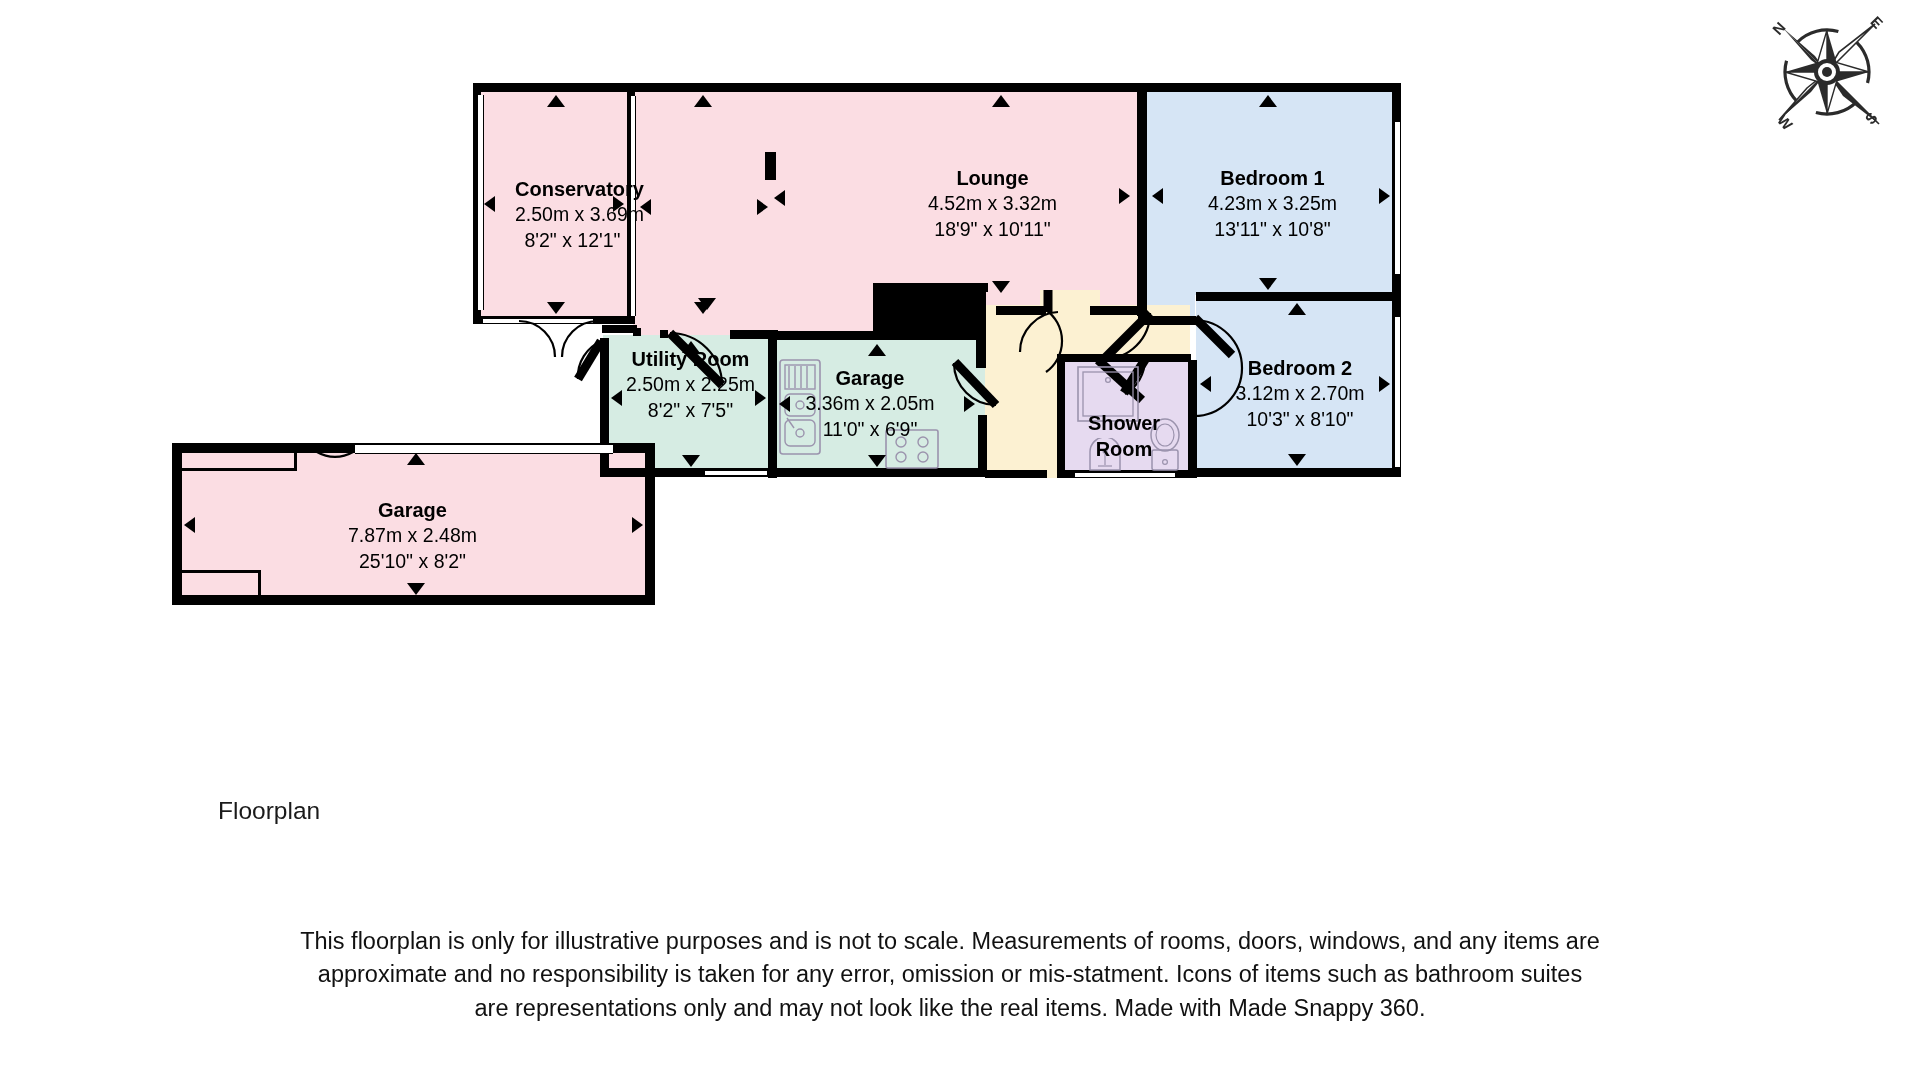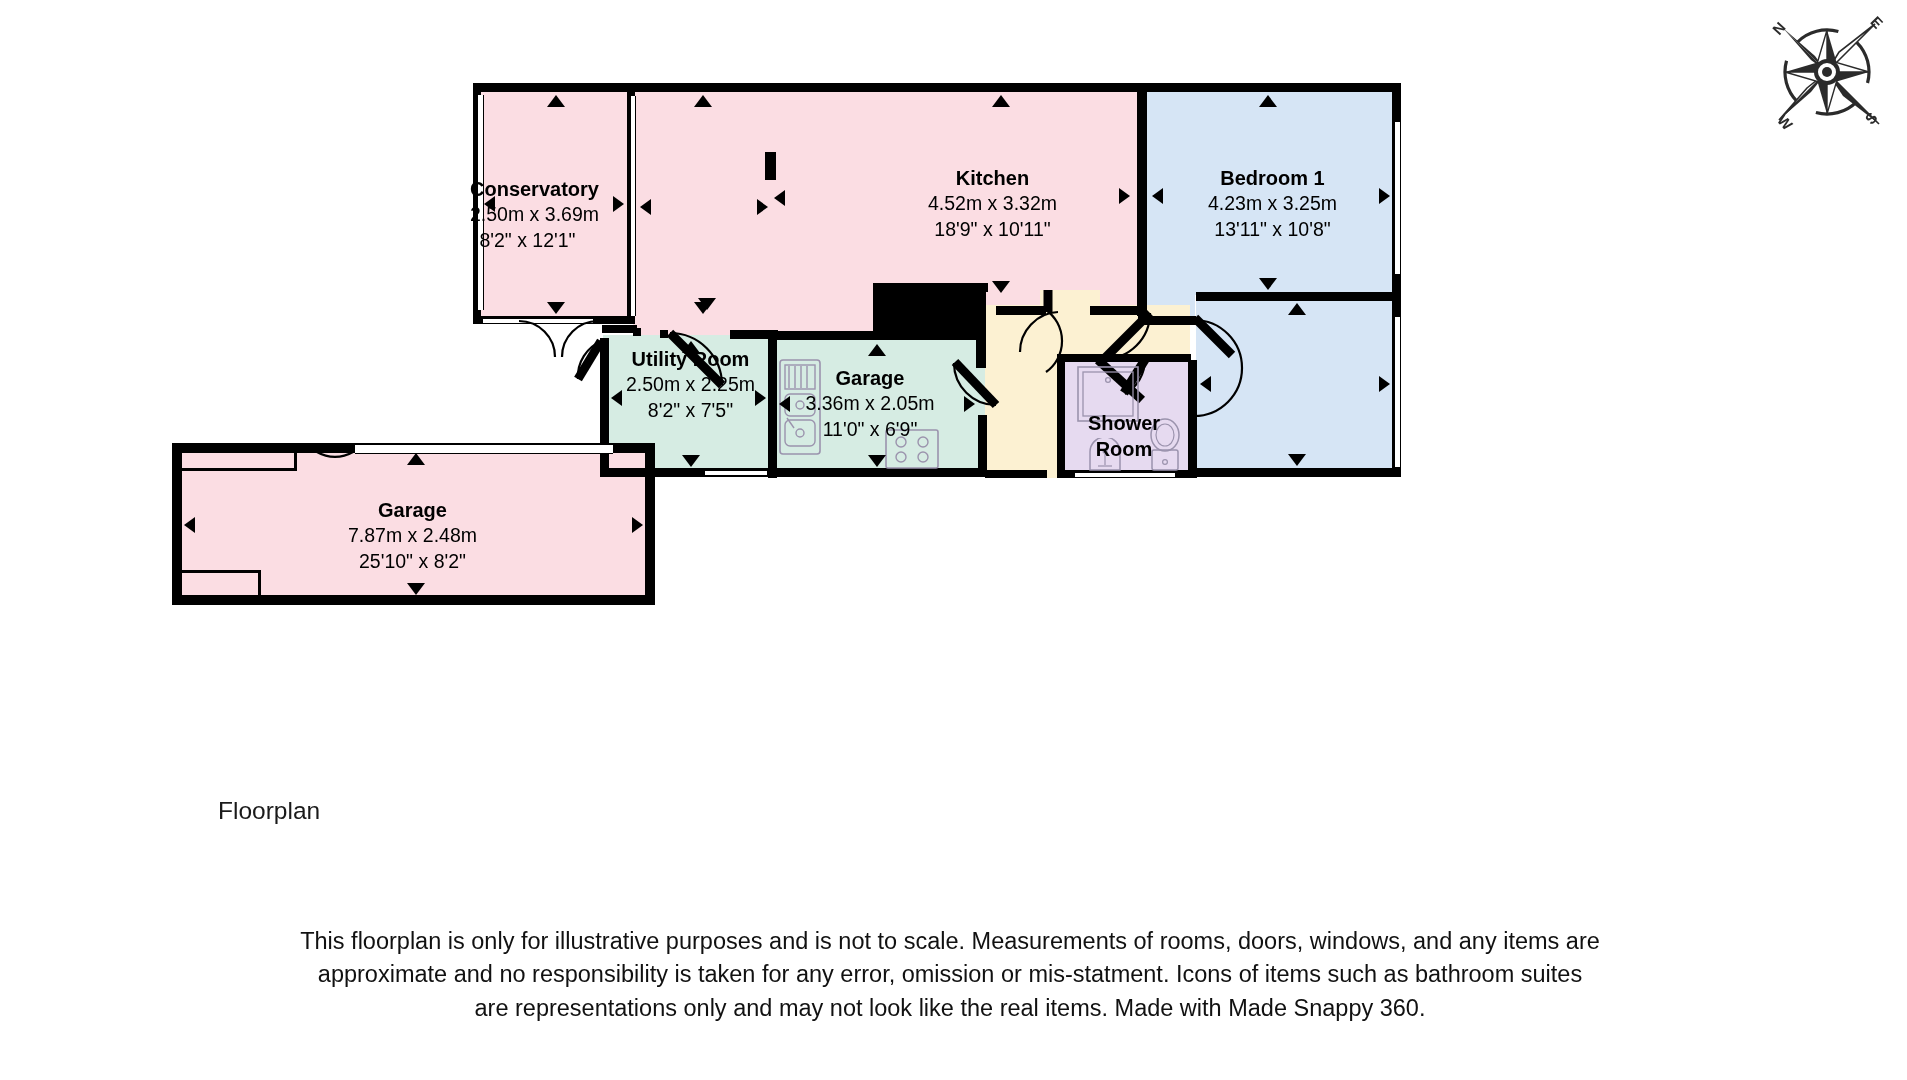--- a/index.html
+++ b/index.html
@@ -245,39 +245,44 @@
   <div class="arr l" style="left:779px;top:396px;"></div>
   <div class="arr r" style="left:964px;top:396px;"></div>
 
   <div class="arr u" style="left:407px;top:453px;"></div>
   <div class="arr d" style="left:407px;top:583px;"></div>
   <div class="arr l" style="left:184px;top:517px;"></div>
   <div class="arr r" style="left:632px;top:517px;"></div>
 
   <div class="arr d" style="left:698px;top:298px;"></div>
 
-  <div class="room-label" style="left:470px;top:176px;width:115px;">
+  <div class="room-label" style="left:515px;top:176px;width:115px;">
     <span class="nm">Conservatory</span>
     <span class="dm">2.50m x 3.69m</span>
     <span class="df">8'2" x 12'1"</span>
   </div>
 
 
   <div class="room-label" style="left:885px;top:165px;width:215px;">
-    <span class="nm">Kitchen</span>
+    <span class="nm">Lounge</span>
     <span class="dm">4.52m x 3.32m</span>
     <span class="df">18'9" x 10'11"</span>
   </div>
 
   <div class="room-label" style="left:1165px;top:165px;width:215px;">
     <span class="nm">Bedroom 1</span>
     <span class="dm">4.23m x 3.25m</span>
     <span class="df">13'11" x 10'8"</span>
   </div>
 
+  <div class="room-label" style="left:1205px;top:355px;width:190px;">
+    <span class="nm">Bedroom 2</span>
+    <span class="dm">3.12m x 2.70m</span>
+    <span class="df">10'3" x 8'10"</span>
+  </div>
 
   <div class="room-label" style="left:608px;top:346px;width:165px;">
     <span class="nm">Utility Room</span>
     <span class="dm">2.50m x 2.25m</span>
     <span class="df">8'2" x 7'5"</span>
   </div>
 
   <div class="room-label" style="left:790px;top:365px;width:160px;">
     <span class="nm">Garage</span>
     <span class="dm">3.36m x 2.05m</span>

